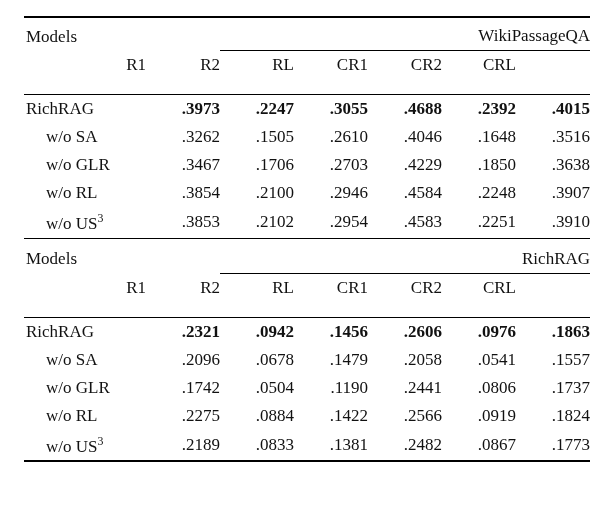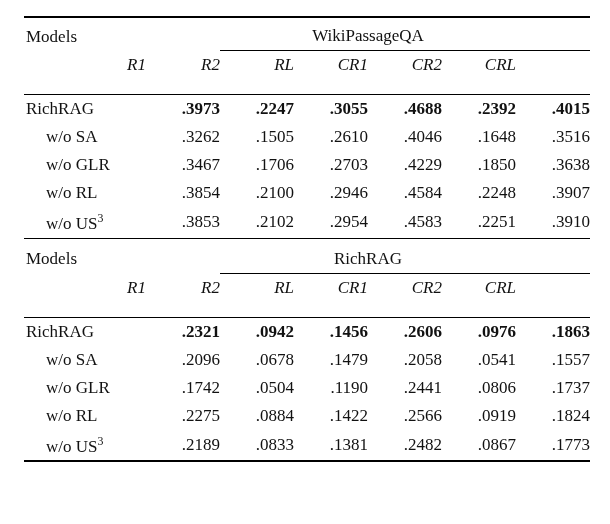--- a/index.html
+++ b/index.html
@@ -29,34 +29,34 @@
   col.num    { width: 74px; }
 
   .models-cell {
     text-align: left;
     padding-left: 2px;
   }
   .indent {
     padding-left: 22px;
     margin-top: 35px;
   }
-  .center { text-align: center; }
+  .center { }
   .bold { font-weight: bold; text-align: right; }
 
   
   .rule-top td, .rule-top th { border-top: 2px solid #000; }
   .rule-mid td { border-top: 1px solid #000; }
   .rule-bottom td, .rule-bottom th { border-bottom: 2px solid #000; }
   .group-line .gl { border-top: 1px solid #000; }
 
   sup { font-size: 0.7em; }
 
   
   .hdr td, .hdr th { padding-top: 8px; padding-bottom: 4px; }
-  .colhdr td { padding-top: 4px; padding-bottom: 19px; font-style: italic; }
+  .colhdr td { padding-top: 4px; padding-bottom: 19px; }
   .section-gap td { padding-top: 10px; }
 </style>
 <style>.rule-mid-sep > td { border-top: 1px solid #000; }</style></head>
 <body>
 
 <div class="wrap">
 <table>
   <colgroup>
     <col class="models">
         <col class="num">

